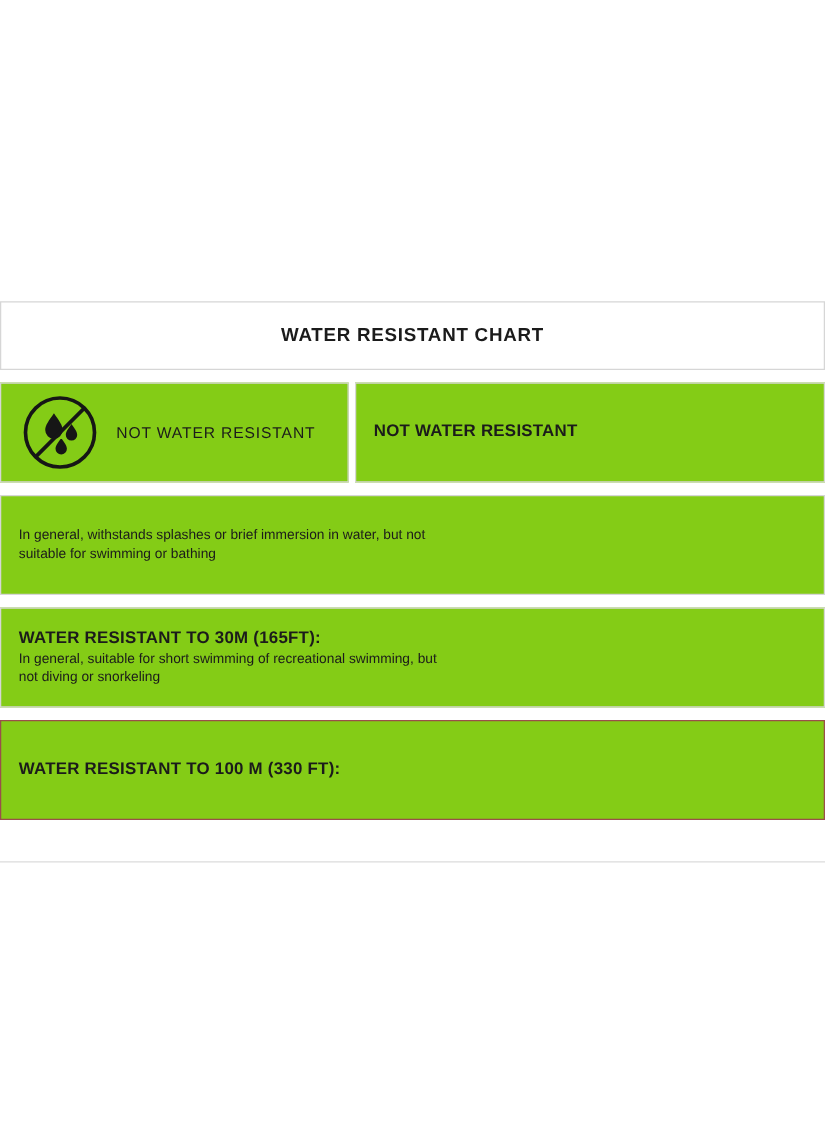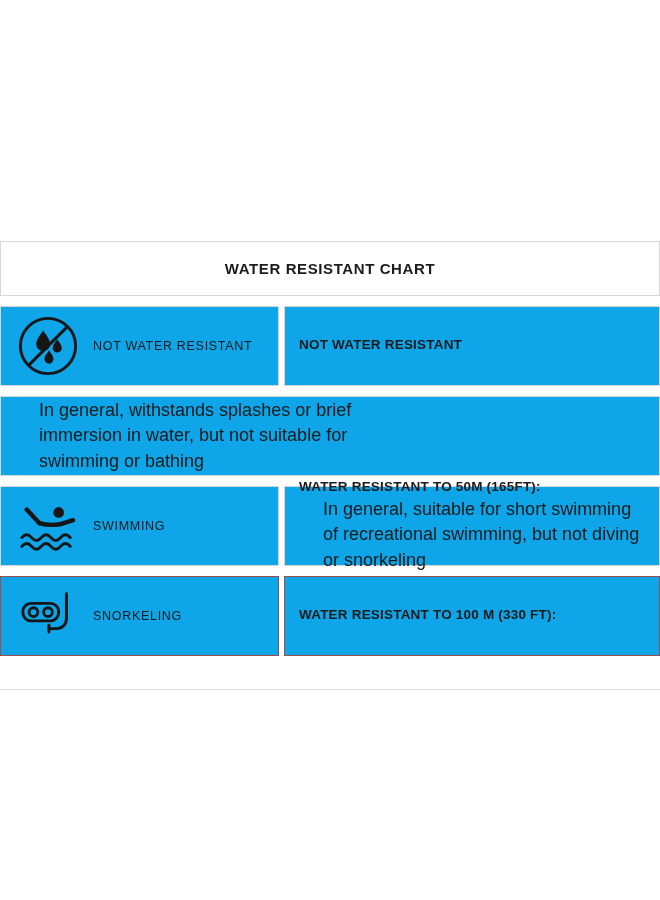--- a/index.html
+++ b/index.html
@@ -11,29 +11,29 @@
   }
   .page { position: relative; width: 660px; height: 692px; background: #fff; overflow: hidden; }
   .chart { position: absolute; top: 241px; left: 0; width: 660px; }
   .title-box {
     height: 55px;
     border: 1px solid #d6d6d6;
     display: flex; align-items: center; justify-content: center;
     font-size: 15px; font-weight: bold; letter-spacing: .6px;
   }
   .row { display: flex; gap: 5px; margin-top: 10px; }
-  .cell { border: 1px solid #d6d6d6; height: 80px; background: #0ea5e9; }
+  .cell { border: 1px solid #d6d6d6; height: 80px; background: #84cc16; }
   .cell-left { flex: 0 0 279px; display: flex; align-items: center; padding-left: 16px; }
   .cell-right { flex: 1; display: flex; flex-direction: column; justify-content: center; padding: 8px 14px; }
   .icon { flex: 0 0 62px; width: 62px; height: 62px; margin-right: 14px;
           display: flex; align-items: center; justify-content: center; color: #161616; }
   .icon svg { width: 100%; height: 100%; display: block; }
   .activity { font-size: 12.5px; letter-spacing: .7px; }
   .heading { font-weight: bold; font-size: 13.5px; letter-spacing: .2px; margin-bottom: 3px; }
-  .desc { font-size: 18px; line-height: 1.4; max-width: 346px; margin-left: 24px; }
+  .desc { font-size: 11px; line-height: 1.4; max-width: 346px; }
   .row.highlight .cell { border-color: var(--hl, #9a4f4a); }
   .bottom-line { position: absolute; left: 0; bottom: 2px; width: 660px; border-top: 1px solid #dcdcdc; }
 </style>
 </head>
 <body style="color: rgb(27, 27, 27);">
 
 <div class="page">
   <div class="chart">
 
     <div class="title-box">WATER RESISTANT CHART</div>
@@ -57,58 +57,27 @@
       </div>
     </div>
 
     <div class="row">
       <div class="cell cell-right">
         <div class="desc">In general, withstands splashes or brief immersion in water, but not suitable for swimming or bathing</div>
       </div>
     </div>
 
     <div class="row">
-      <div class="cell cell-left">
-        <span class="icon">
-          <svg viewBox="0 0 64 64" aria-hidden="true">
-            <g stroke="currentColor" fill="none" stroke-width="4.5" stroke-linecap="round">
-              <path d="M10 15 L23 29"></path>
-              <path d="M23 29 C31 31.5 37 31.5 45 30"></path>
-              <path d="M45 30 L58 26"></path>
-            </g>
-            <circle cx="43" cy="18" r="5.5" fill="currentColor"></circle>
-            <g stroke="currentColor" fill="none" stroke-width="3" stroke-linecap="round">
-              <path d="M5 44 q5 -6 10 0 t10 0 t10 0 t10 0 t10 0"></path>
-              <path d="M5 53 q5 -6 10 0 t10 0 t10 0 t10 0 t10 0"></path>
-            </g>
-          </svg>
-        </span>
-        <span class="activity">SWIMMING</span>
-      </div>
       <div class="cell cell-right">
-        <div class="heading">WATER RESISTANT TO 50M (165FT):</div>
+        <div class="heading">WATER RESISTANT TO 30M (165FT):</div>
         <div class="desc">In general, suitable for short swimming of recreational swimming, but not diving or snorkeling</div>
       </div>
     </div>
 
     <div class="row highlight">
-      <div class="cell cell-left">
-        <span class="icon">
-          <svg viewBox="0 0 64 64" aria-hidden="true">
-            <g fill="none" stroke="currentColor" stroke-width="3" stroke-linecap="round" stroke-linejoin="round">
-              <rect x="6" y="19" width="37" height="18" rx="8.5"></rect>
-              <circle cx="17" cy="28" r="4.5"></circle>
-              <circle cx="32" cy="28" r="4.5"></circle>
-              <path d="M51 9 v26 a10 10 0 0 1 -10 10 h-8"></path>
-              <path d="M33 41.5 v7"></path>
-            </g>
-          </svg>
-        </span>
-        <span class="activity">SNORKELING</span>
-      </div>
       <div class="cell cell-right">
         <div class="heading">WATER RESISTANT TO 100 M (330 FT):</div>
       </div>
     </div>
 
   </div>
 
   <div class="bottom-line"></div>
 </div>
 

